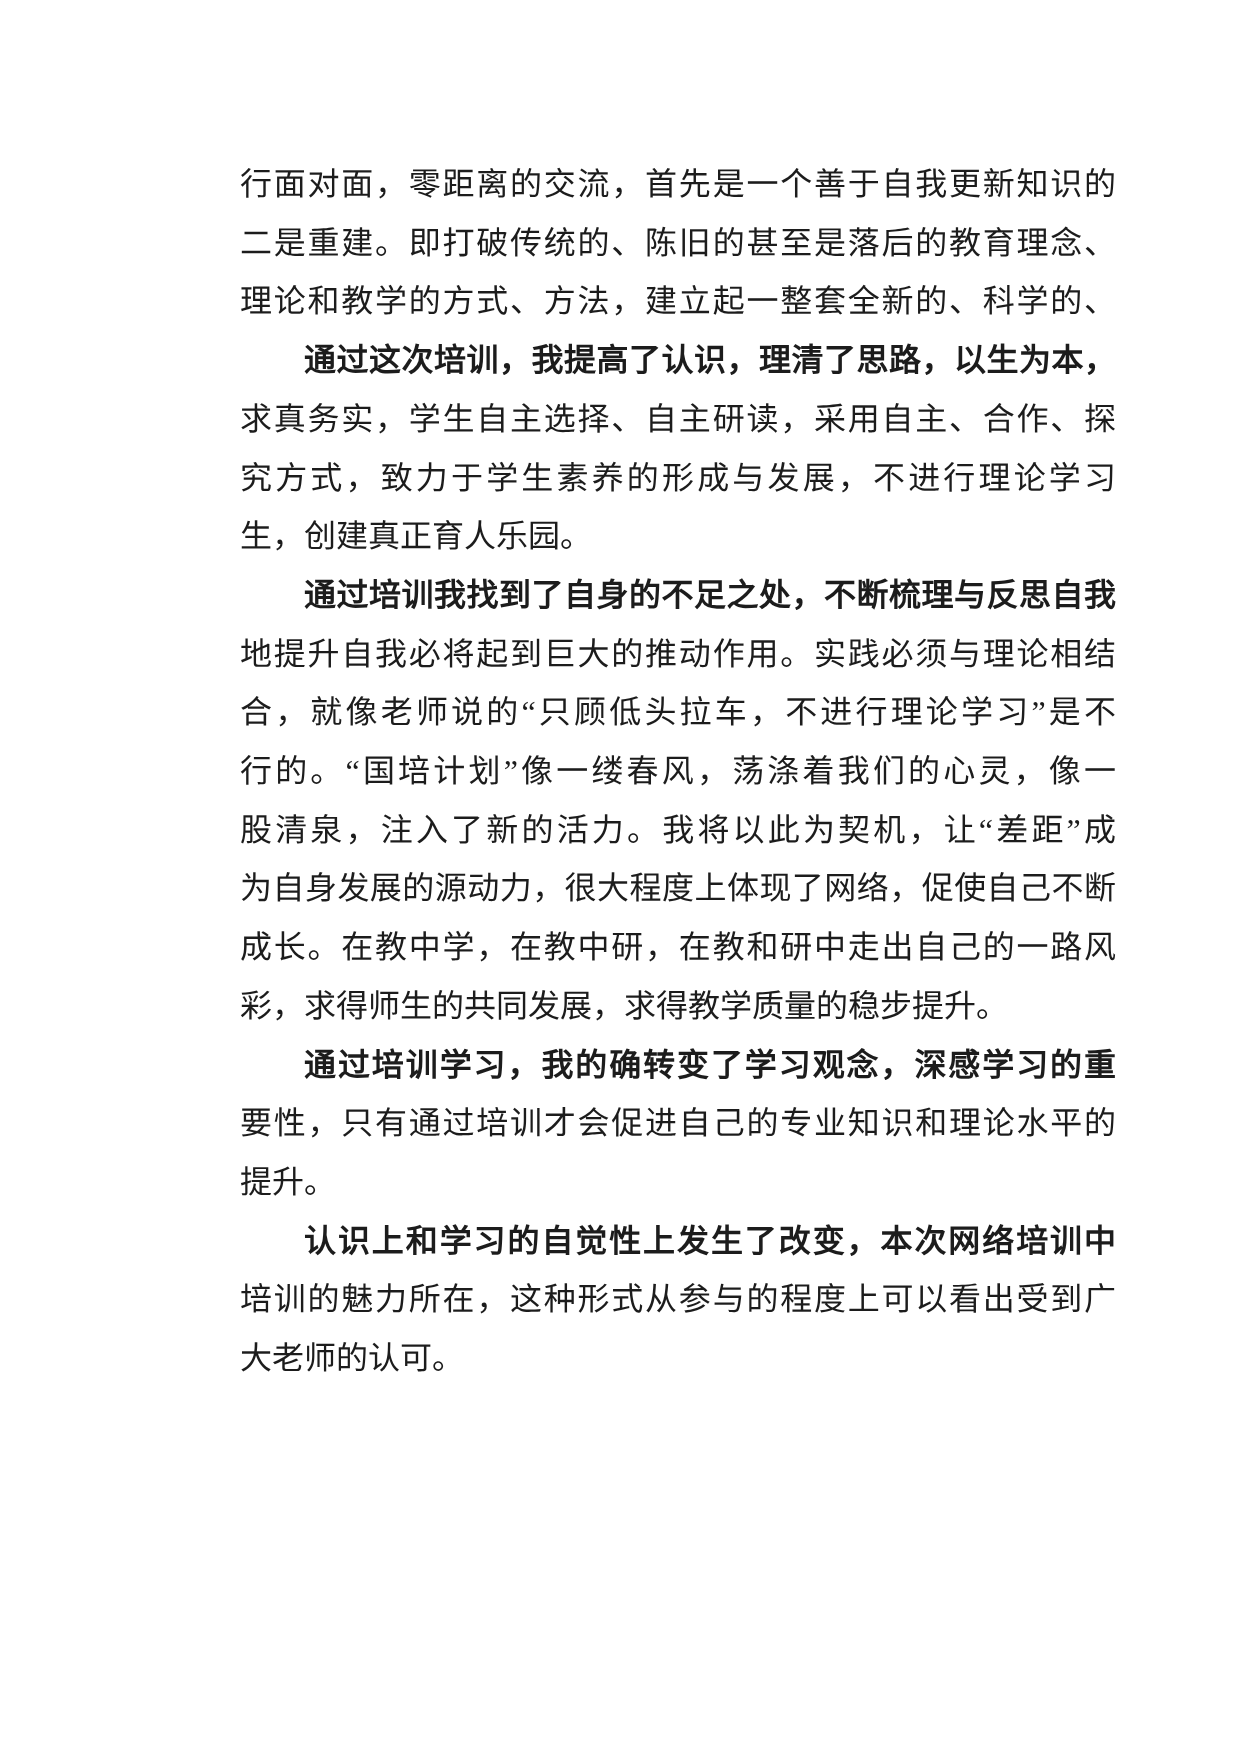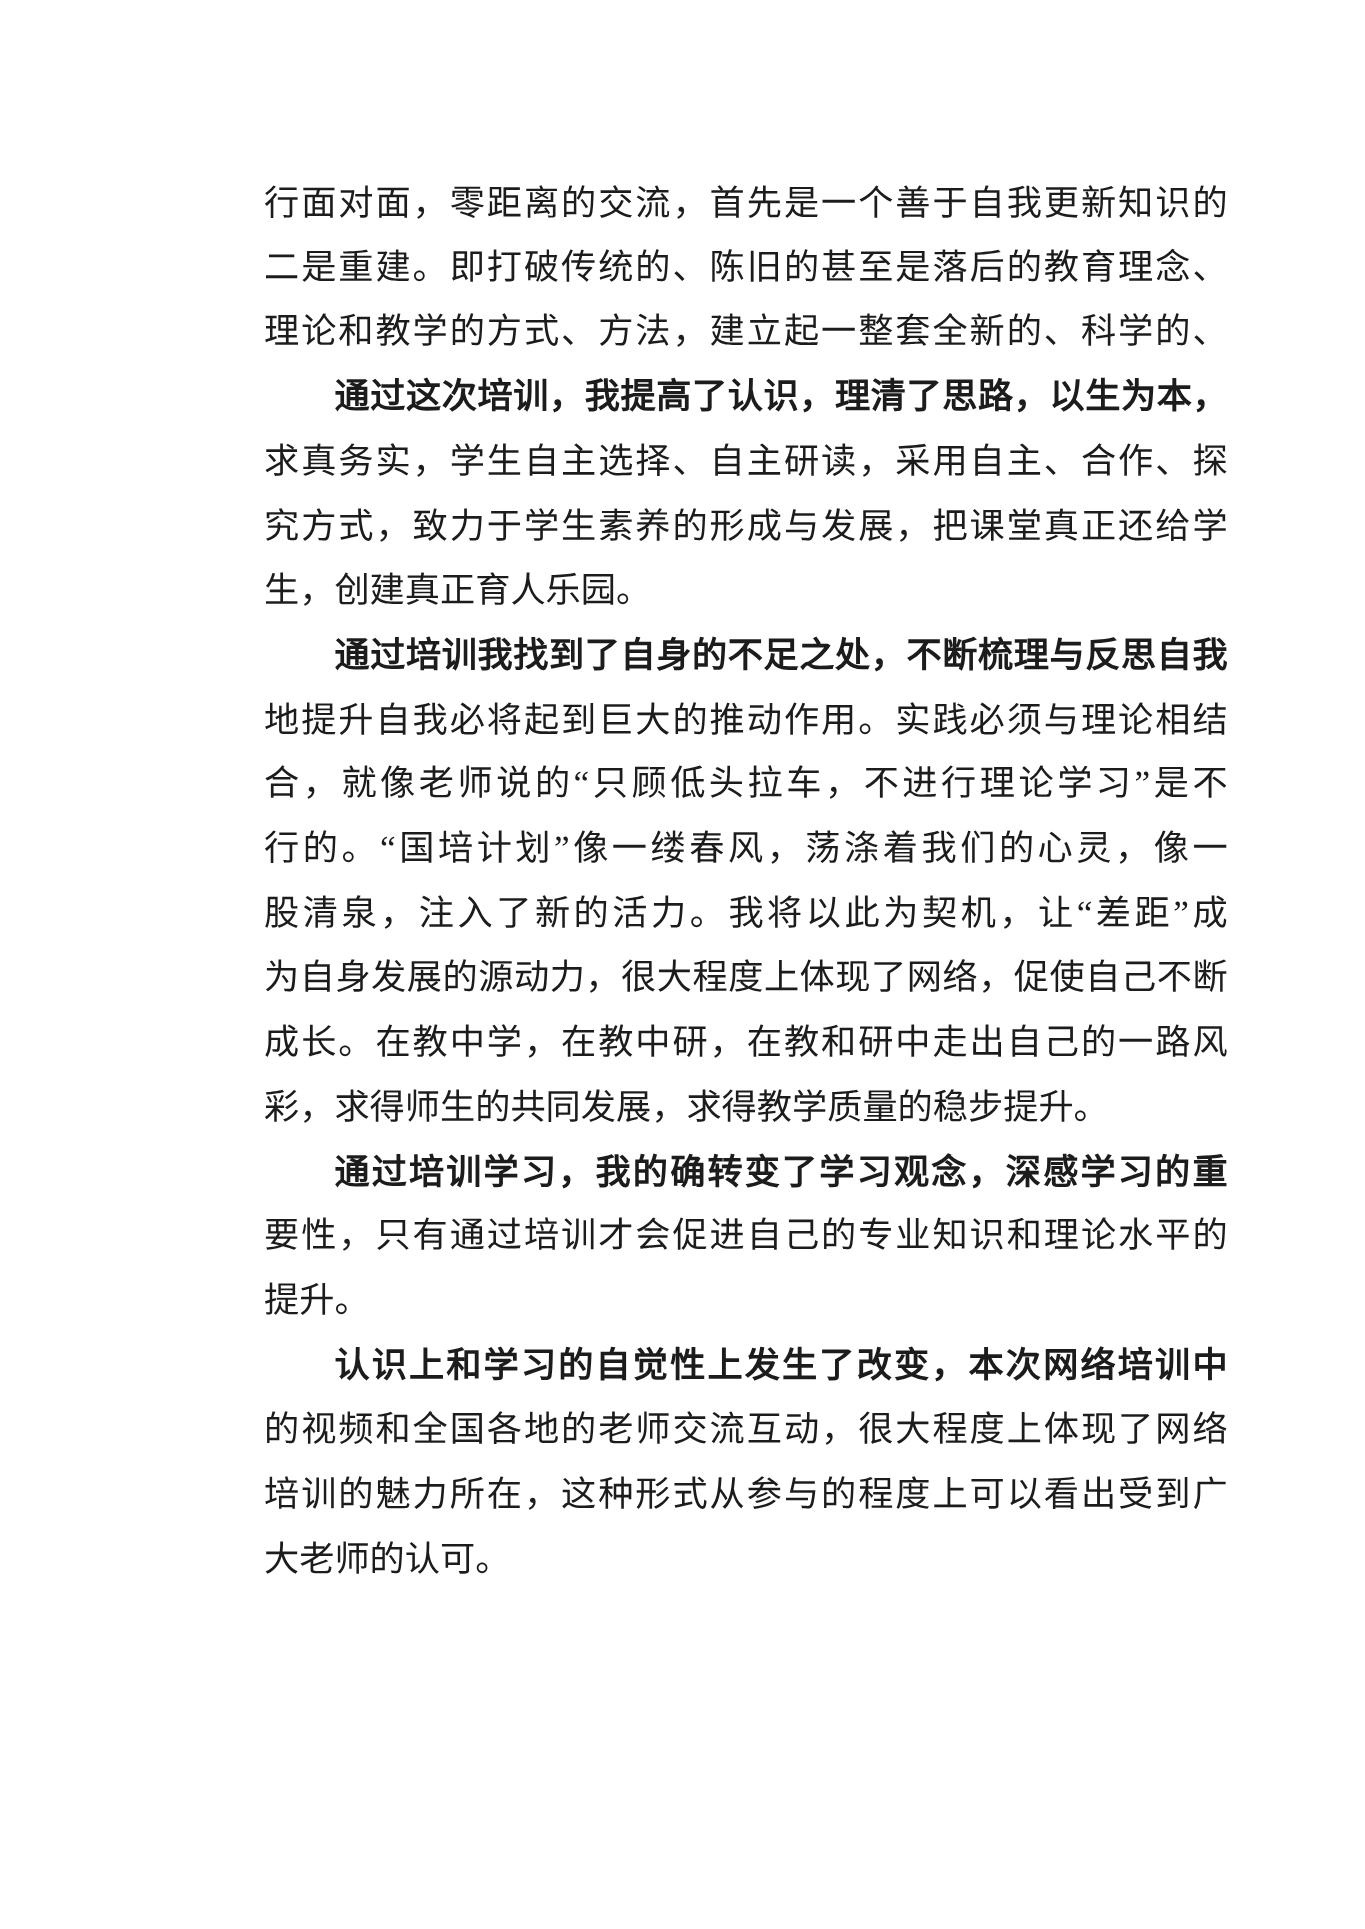--- a/index.html
+++ b/index.html
@@ -51,38 +51,37 @@
 <div class="page" style="background: rgb(255, 255, 255);">
   <div class="text-block" style="color: rgb(28, 28, 28);">
       <div class="paragraph">
         <div class="line">行面对面，零距离的交流，首先是一个善于自我更新知识的</div>
         <div class="line">二是重建。即打破传统的、陈旧的甚至是落后的教育理念、</div>
         <div class="line">理论和教学的方式、方法，建立起一整套全新的、科学的、</div>
       </div>
       <div class="paragraph">
         <div class="line line--indent">通过这次培训，我提高了认识，理清了思路，以生为本，</div>
         <div class="line">求真务实，学生自主选择、自主研读，采用自主、合作、探</div>
-        <div class="line">究方式，致力于学生素养的形成与发展，把课堂真正还给学</div>
+        <div class="line">究方式，致力于学生素养的形成与发展，不进行理论学习</div>
         <div class="line line--last">生，创建真正育人乐园。</div>
       </div>
       <div class="paragraph">
         <div class="line line--indent">通过培训我找到了自身的不足之处，不断梳理与反思自我</div>
         <div class="line">地提升自我必将起到巨大的推动作用。实践必须与理论相结</div>
         <div class="line">合，就像老师说的“只顾低头拉车，不进行理论学习”是不</div>
         <div class="line">行的。“国培计划”像一缕春风，荡涤着我们的心灵，像一</div>
         <div class="line">股清泉，注入了新的活力。我将以此为契机，让“差距”成</div>
         <div class="line">为自身发展的源动力，很大程度上体现了网络，促使自己不断</div>
         <div class="line">成长。在教中学，在教中研，在教和研中走出自己的一路风</div>
         <div class="line line--last">彩，求得师生的共同发展，求得教学质量的稳步提升。</div>
       </div>
       <div class="paragraph">
         <div class="line line--indent">通过培训学习，我的确转变了学习观念，深感学习的重</div>
         <div class="line">要性，只有通过培训才会促进自己的专业知识和理论水平的</div>
         <div class="line line--last">提升。</div>
       </div>
       <div class="paragraph">
         <div class="line line--indent">认识上和学习的自觉性上发生了改变，本次网络培训中</div>
-        <div class="line">的视频和全国各地的老师交流互动，很大程度上体现了网络</div>
         <div class="line">培训的魅力所在，这种形式从参与的程度上可以看出受到广</div>
         <div class="line line--last">大老师的认可。</div>
       </div>
     </div>
 </div>
 
 </body></html>

